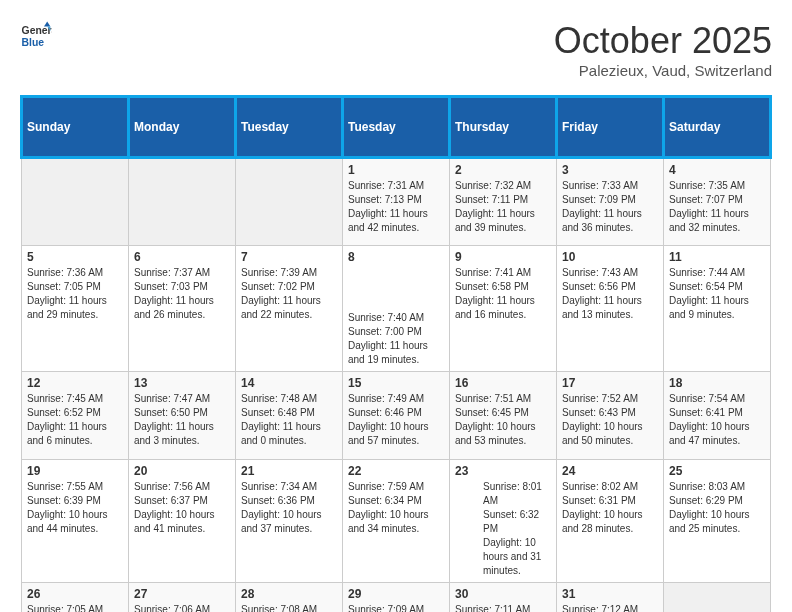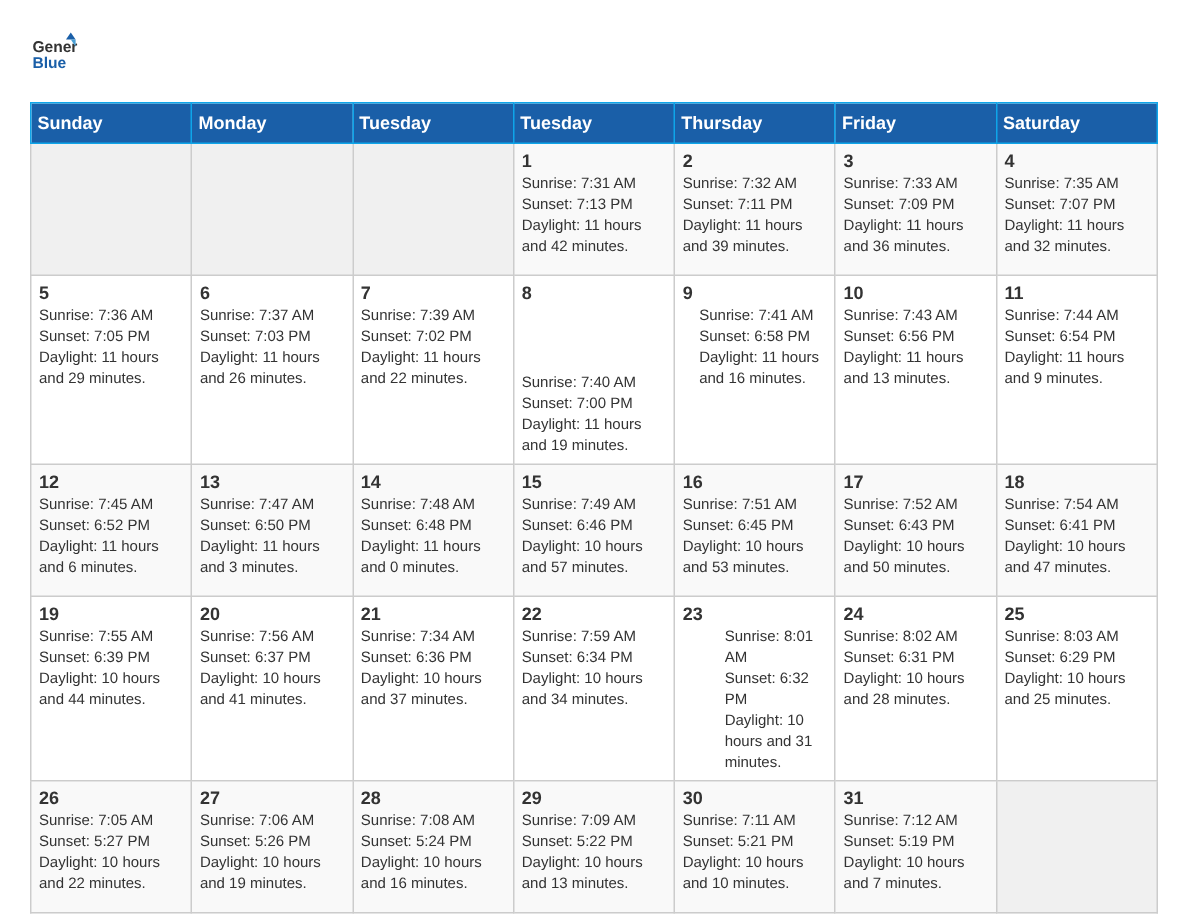--- a/index.html
+++ b/index.html
@@ -38,25 +38,25 @@
       color: #555;
     }
     .calendar {
       width: 100%;
       border-collapse: collapse;
       font-size: 11px;
     }
     .calendar thead tr th {
       background-color: #1a5fa8;
       color: #fff;
-      padding: 6px 4px;
+      padding: 22px 4px;
       text-align: left;
       font-size: 12px;
       font-weight: bold;
-      border: 1px solid #0ea5e9;
+      border: 3px solid #0ea5e9;
     }
     .calendar tbody tr td {
       border: 1px solid #ccc;
       vertical-align: top;
       padding: 4px 5px;
       min-height: 80px;
       height: 88px;
       width: 107px;
       background: #fff;
       color: #333;
@@ -86,20 +86,24 @@
 
 <div class="header">
   <div class="logo">
     <svg class="logo-icon" viewBox="0 0 40 40" width="40" height="40">
       <text x="2" y="18" font-size="13" font-weight="bold" fill="#333" font-family="Arial">General</text>
       <text x="2" y="32" font-size="13" font-weight="bold" fill="#1a5fa8" font-family="Arial">Blue</text>
       <polygon points="30,8 38,8 34,2" fill="#1a5fa8"></polygon>
       <polygon points="34,8 38,14 38,8" fill="#4a9fd4"></polygon>
     </svg>
   </div>
+  <div class="title-block">
+    <div class="month-title">October 2025</div>
+    <div class="location">Palezieux, Vaud, Switzerland</div>
+  </div>
 </div>
 
 <table class="calendar">
   <thead>
     <tr>
     <th>Sunday</th>
         <th>Monday</th>
         <th>Tuesday</th>
         <th>Tuesday</th>
         <th>Thursday</th>
@@ -157,21 +161,21 @@
 Daylight: 11 hours and 22 minutes.</div>
         </td>
         <td>
           <div class="day-number">8</div>
           <div class="day-info" style="white-space: pre-line; margin-top: 47px;">Sunrise: 7:40 AM
 Sunset: 7:00 PM
 Daylight: 11 hours and 19 minutes.</div>
         </td>
         <td>
           <div class="day-number">9</div>
-          <div class="day-info" style="white-space: pre-line; margin-left: 11px;">Sunrise: 7:41 AM
+          <div class="day-info" style="white-space: pre-line;">Sunrise: 7:41 AM
 Sunset: 6:58 PM
 Daylight: 11 hours and 16 minutes.</div>
         </td>
         <td>
           <div class="day-number">10</div>
           <div class="day-info" style="white-space: pre-line;">Sunrise: 7:43 AM
 Sunset: 6:56 PM
 Daylight: 11 hours and 13 minutes.</div>
         </td>
         <td>

